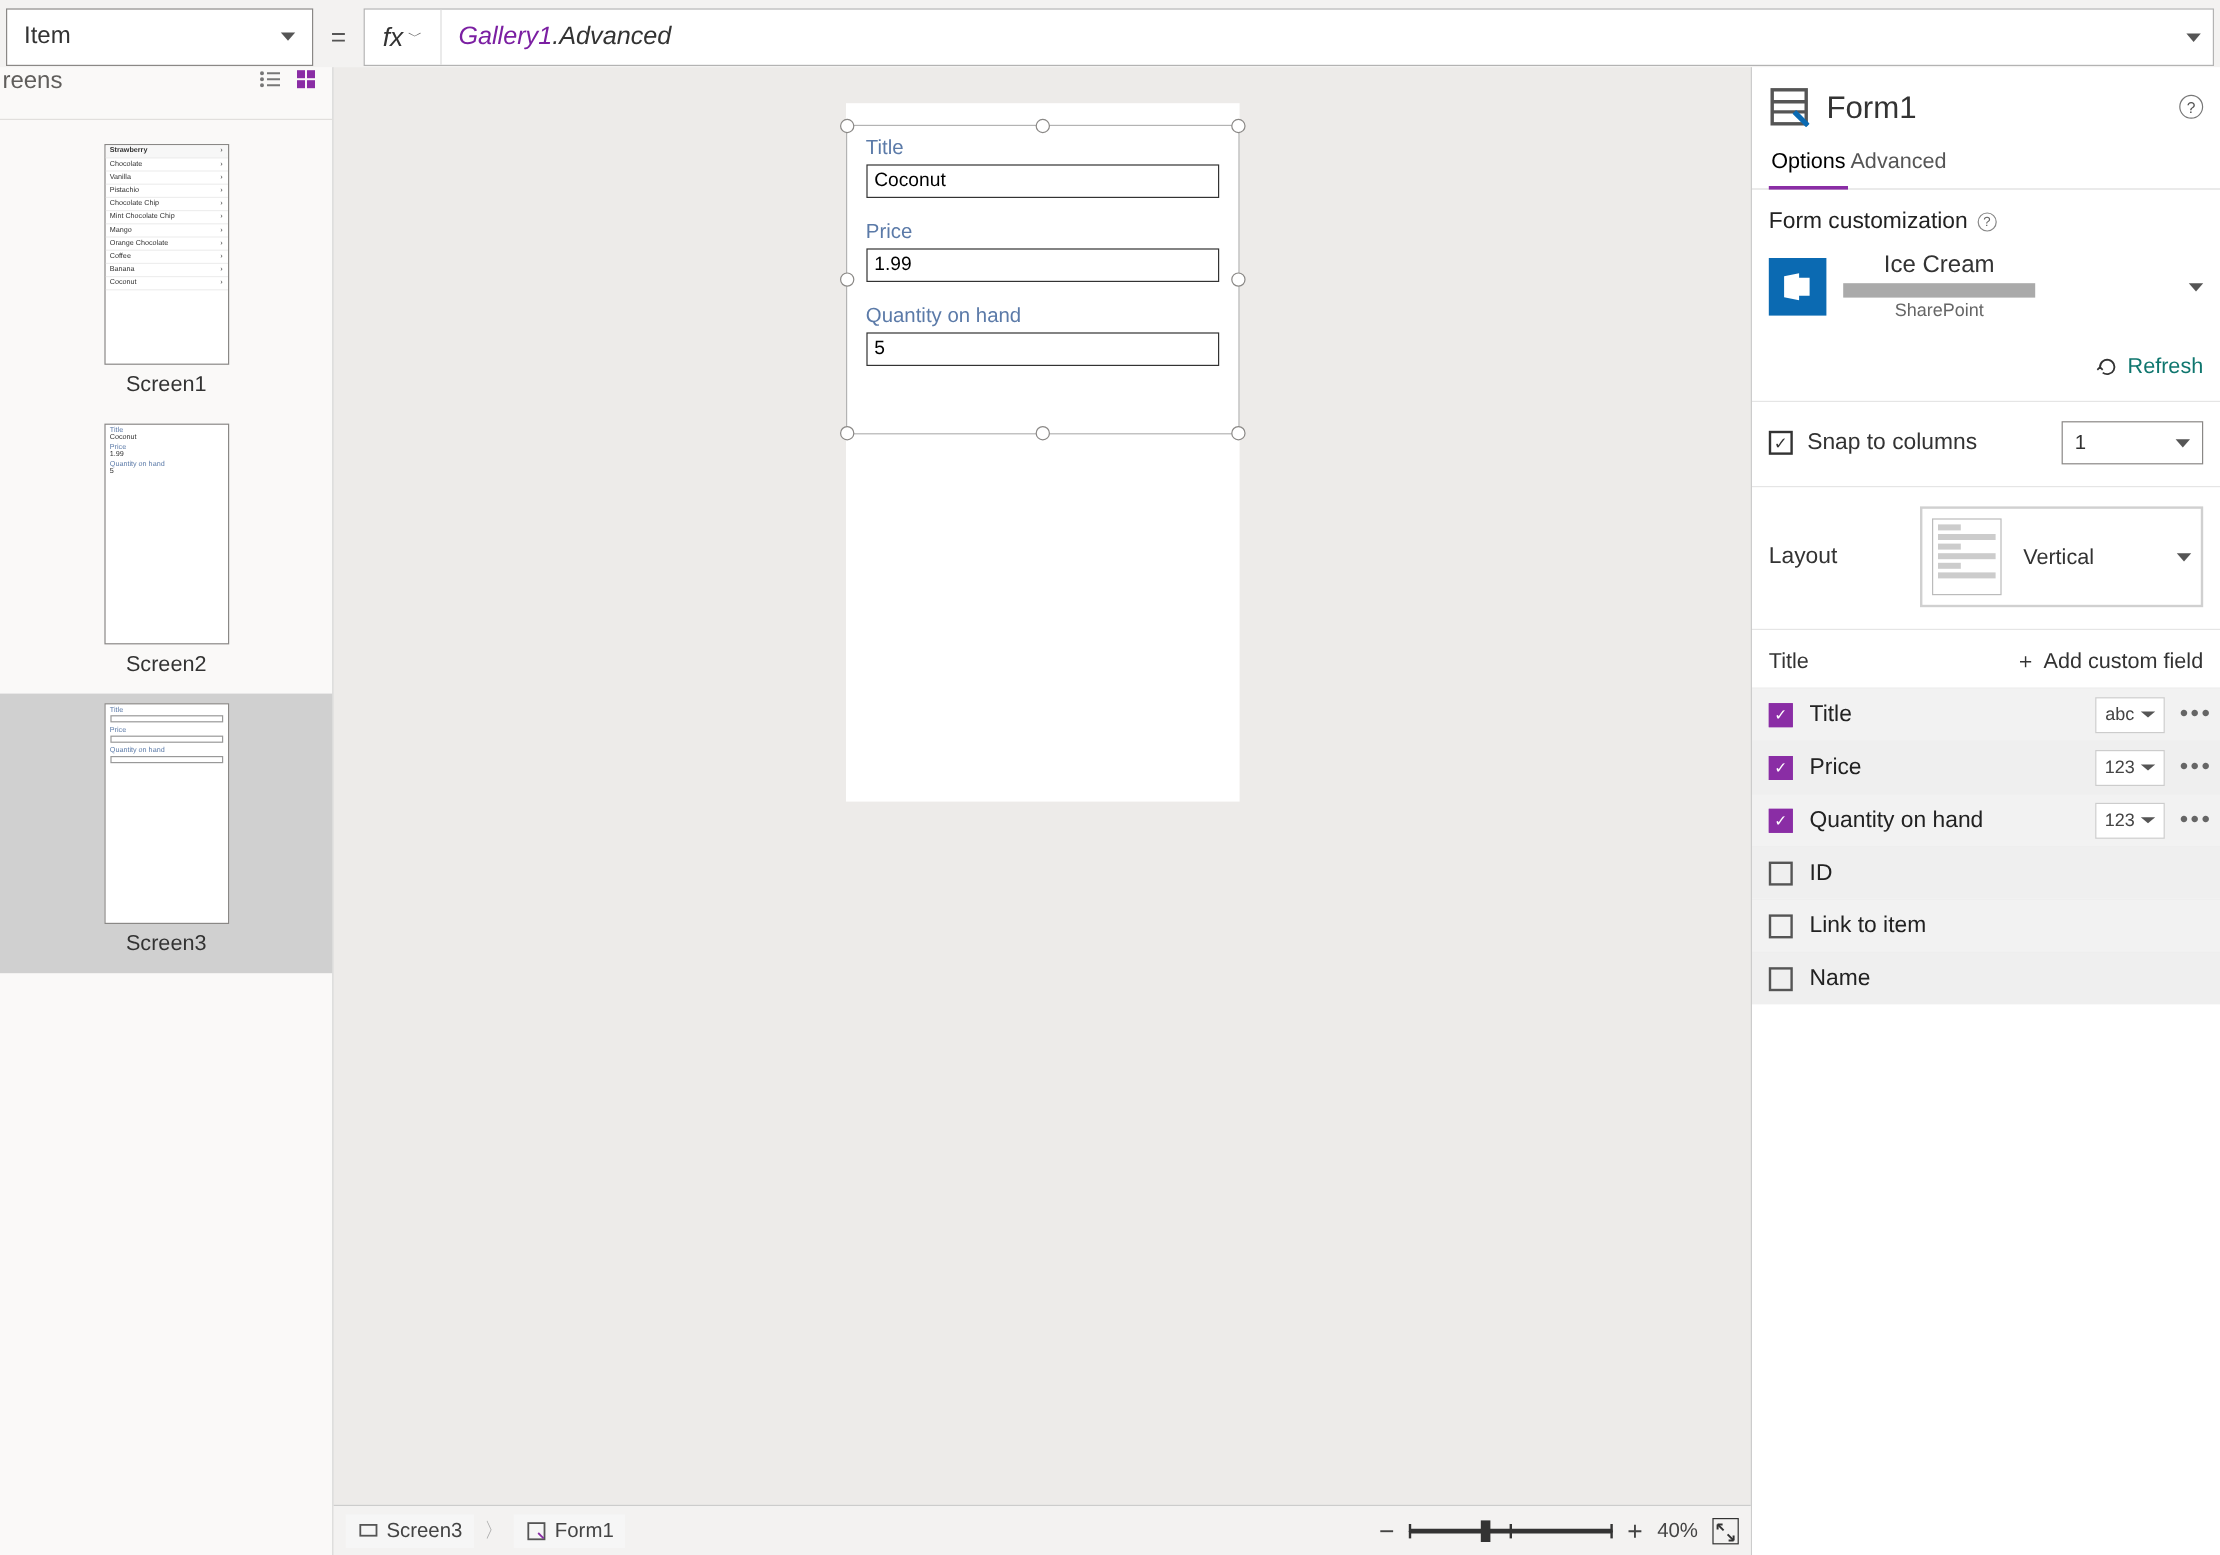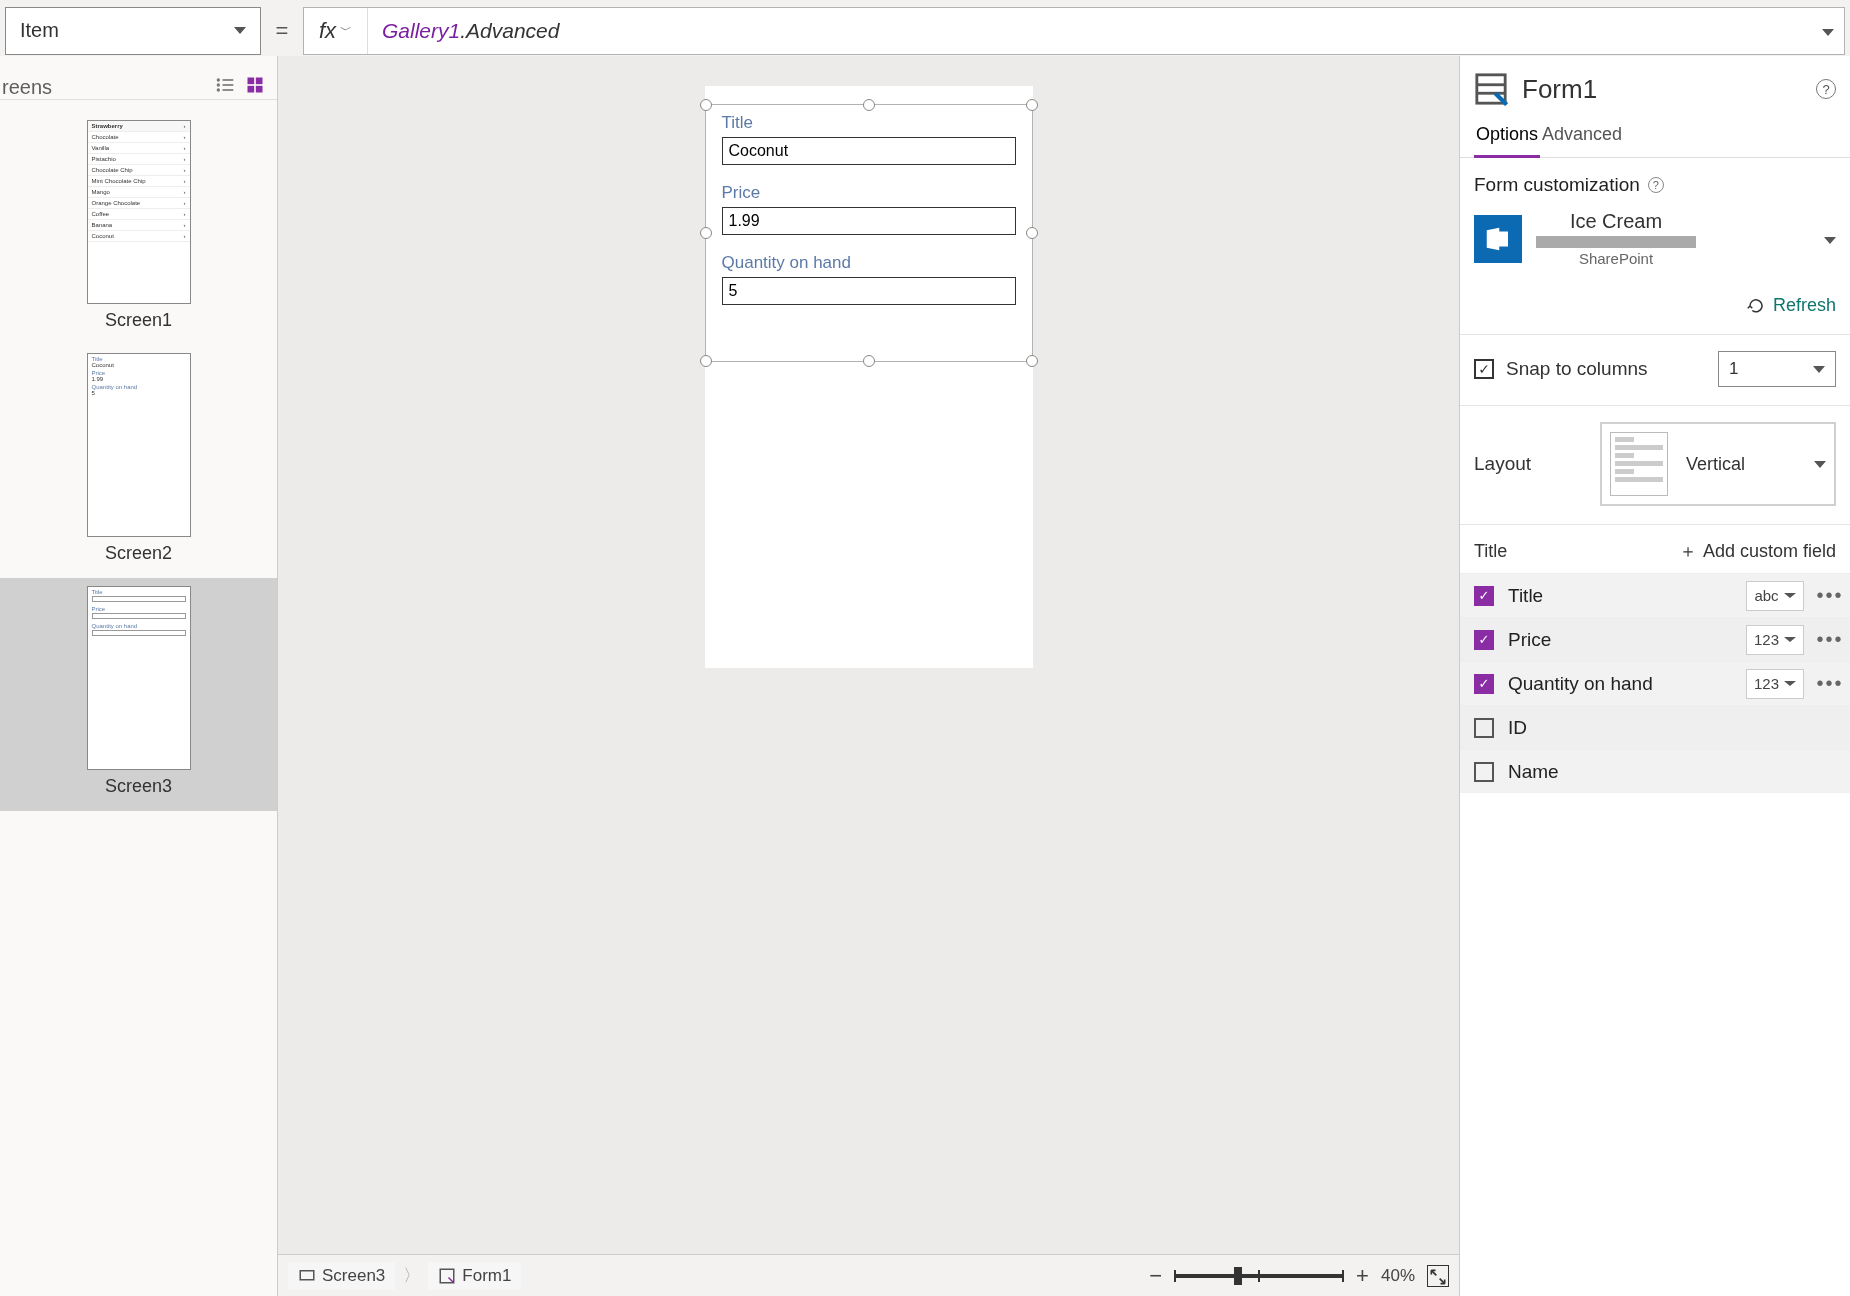--- a/index.html
+++ b/index.html
@@ -14,21 +14,21 @@
   .fx-label .car { font-size: 12px; margin-left: 4px; font-style: normal; color: #666; }
   .fx-input { flex: 1; font-family: Consolas, monospace; font-size: 21px; font-style: italic; padding-left: 14px; color: #333; }
   .fx-input .obj { color: #7b1fa2; }
   .fx-expand { width: 32px; text-align: center; color: #444; }
 
   
   .main { display: flex; height: calc(100% - 56px); }
 
   
   .left { width: 278px; background: #faf9f8; border-right: 1px solid #ccc; display:flex; flex-direction:column; }
-  .left-header { height: 44px; display:flex; align-items:flex-end; justify-content:space-between; padding: 0 12px 0 2px; border-bottom:1px solid #e1dfdd; }
+  .left-header { height: 44px; display:flex; align-items:flex-start; justify-content:space-between; padding: 0 12px 0 2px; border-bottom:1px solid #e1dfdd; }
   .left-header .title { font-size: 20px; color:#605e5c; }
   .view-icons { display:flex; gap:10px; align-items:center; }
   .view-icons svg { width:20px; height:20px; }
 
   .screens { flex:1; overflow:auto; padding: 12px 0; }
   .screen-item { display:flex; flex-direction:column; align-items:center; padding: 8px 0 14px 0; }
   .screen-item.selected { background:#d0d0d0; }
   .thumb { width: 104px; height: 184px; background:#fff; border:1px solid #8a8886; position:relative; overflow:hidden; }
   .screen-label { margin-top:6px; font-size:18px; color:#333; }
 
@@ -413,17 +413,21 @@
             <span class="chevron" style="border-top-width:5px"></span>
           </span>
         <span class="dots">•••</span>
       </div>
       <div class="frow">
         <span class="cb"></span>
         <span class="fname">ID</span>
       </div>
       <div class="frow">
         <span class="cb"></span>
+        <span class="fname">Link to item</span>
+      </div>
+      <div class="frow">
+        <span class="cb"></span>
         <span class="fname">Name</span>
       </div>
     </div>
   </div>
 </div>
 
 </body></html>

